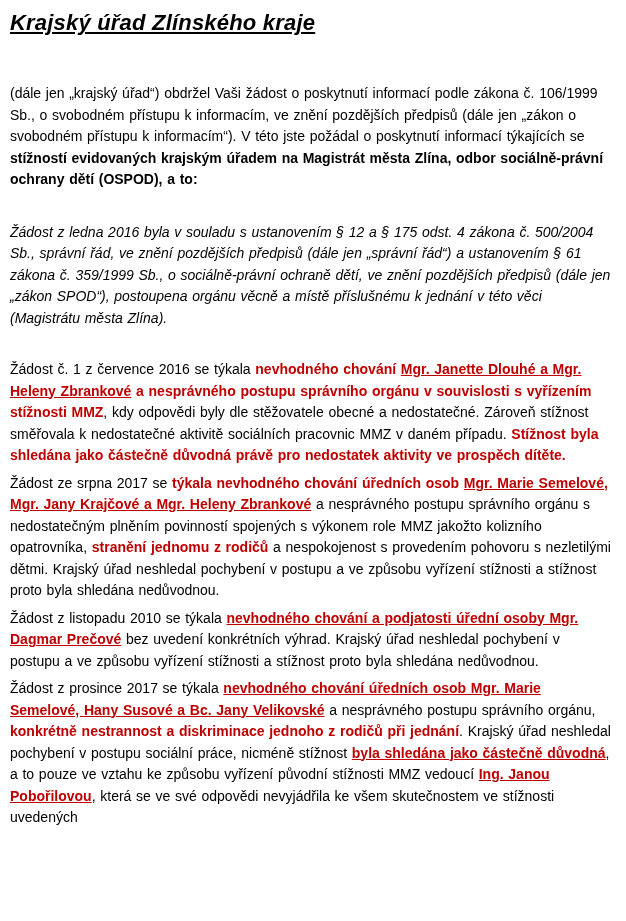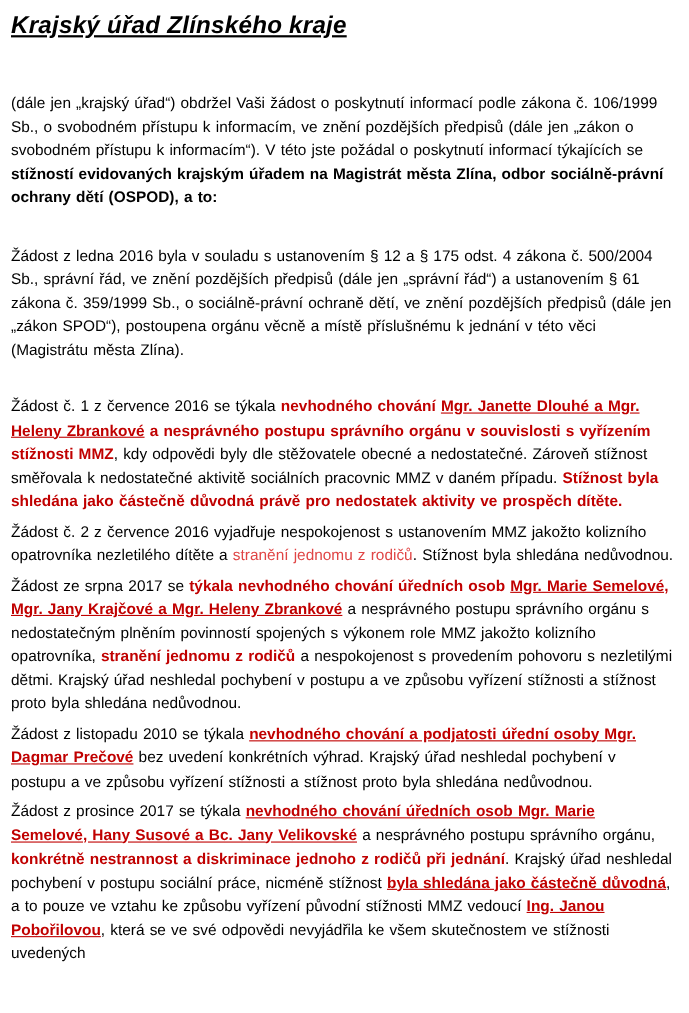--- a/index.html
+++ b/index.html
@@ -36,36 +36,35 @@
   }
   .content p {
     margin: 6px 0 0 0;
     font-size: 14px;
     line-height: 21.5px;
     word-spacing: 0.8px;
     text-align: left;
     color: var(--text);
   }
   .content p:nth-of-type(1) { margin-top: 45px; }
-  .content p:nth-of-type(2) { margin-top: 31px; }
+  .content p:nth-of-type(2) { margin-top: 31px; font-style: italic; }
   .content p:nth-of-type(3) { margin-top: 30px; }
   
   .r-n  { color: var(--text); }
   .r-bu { color: var(--text); font-weight: bold; }
   .r-rb { color: var(--red-bold); font-weight: bold; }
   .r-rbu{ color: var(--red-bold); font-weight: bold; text-decoration: underline; }
   .r-r  { color: var(--red); }
 </style>
 </head>
 <body>
 
 <div class="page">
   <h1 class="doc-title">Krajský úřad Zlínského kraje</h1>
   <div class="content">
       <p><span class="r-n">(dále jen „krajský úřad“) obdržel Vaši žádost o poskytnutí informací podle zákona č. 106/1999 Sb., o svobodném přístupu k informacím, ve znění pozdějších předpisů (dále jen „zákon o svobodném přístupu k informacím“). V této jste požádal o poskytnutí informací týkajících se </span><span class="r-bu">stížností evidovaných krajským úřadem na Magistrát města Zlína, odbor sociálně-právní ochrany dětí (OSPOD), a to:</span></p>
       <p><span class="r-n">Žádost z ledna 2016 byla v souladu s ustanovením § 12 a § 175 odst. 4 zákona č. 500/2004 Sb., správní řád, ve znění pozdějších předpisů (dále jen „správní řád“) a ustanovením § 61 zákona č. 359/1999 Sb., o sociálně-právní ochraně dětí, ve znění pozdějších předpisů (dále jen „zákon SPOD“), postoupena orgánu věcně a místě příslušnému k jednání v této věci (Magistrátu města Zlína).</span></p>
       <p><span class="r-n">Žádost č. 1 z července 2016 se týkala </span><span class="r-rb">nevhodného chování </span><span class="r-rbu">Mgr. Janette Dlouhé a Mgr. Heleny Zbrankové</span><span class="r-rb"> a nesprávného postupu správního orgánu v souvislosti s vyřízením stížnosti MMZ</span><span class="r-n">, kdy odpovědi byly dle stěžovatele obecné a nedostatečné. Zároveň stížnost směřovala k nedostatečné aktivitě sociálních pracovnic MMZ v daném případu. </span><span class="r-rb">Stížnost byla shledána jako částečně důvodná právě pro nedostatek aktivity ve prospěch dítěte.</span></p>
-      <p><span class="r-n">Žádost č. 2 z července 2016 vyjadřuje nespokojenost s ustanovením MMZ jakožto kolizního opatrovníka nezletilého dítěte a </span><span class="r-r">stranění jednomu z rodičů</span><span class="r-n">. Stížnost byla shledána nedůvodnou.</span></p>
       <p><span class="r-n">Žádost ze srpna 2017 se </span><span class="r-rb">týkala nevhodného chování úředních osob </span><span class="r-rbu">Mgr. Marie Semelové, Mgr. Jany Krajčové a Mgr. Heleny Zbrankové</span><span class="r-n"> a nesprávného postupu správního orgánu s nedostatečným plněním povinností spojených s výkonem role MMZ jakožto kolizního opatrovníka, </span><span class="r-rb">stranění jednomu z rodičů</span><span class="r-n"> a nespokojenost s provedením pohovoru s nezletilými dětmi. Krajský úřad neshledal pochybení v postupu a ve způsobu vyřízení stížnosti a stížnost proto byla shledána nedůvodnou.</span></p>
       <p><span class="r-n">Žádost z listopadu 2010 se týkala </span><span class="r-rbu">nevhodného chování a podjatosti úřední osoby Mgr. Dagmar Prečové</span><span class="r-n"> bez uvedení konkrétních výhrad. Krajský úřad neshledal pochybení v postupu a ve způsobu vyřízení stížnosti a stížnost proto byla shledána nedůvodnou.</span></p>
       <p><span class="r-n">Žádost z prosince 2017 se týkala </span><span class="r-rbu">nevhodného chování úředních osob Mgr. Marie Semelové, Hany Susové a Bc. Jany Velikovské</span><span class="r-n"> a nesprávného postupu správního orgánu, </span><span class="r-rb">konkrétně nestrannost a diskriminace jednoho z rodičů při jednání</span><span class="r-n">. Krajský úřad neshledal pochybení v postupu sociální práce, nicméně stížnost </span><span class="r-rbu">byla shledána jako částečně důvodná</span><span class="r-n">, a to pouze ve vztahu ke způsobu vyřízení původní stížnosti MMZ vedoucí </span><span class="r-rbu">Ing. Janou Pobořilovou</span><span class="r-n">, která se ve své odpovědi nevyjádřila ke všem skutečnostem ve stížnosti uvedených</span></p>
     </div>
 </div>
 
 </body></html>

